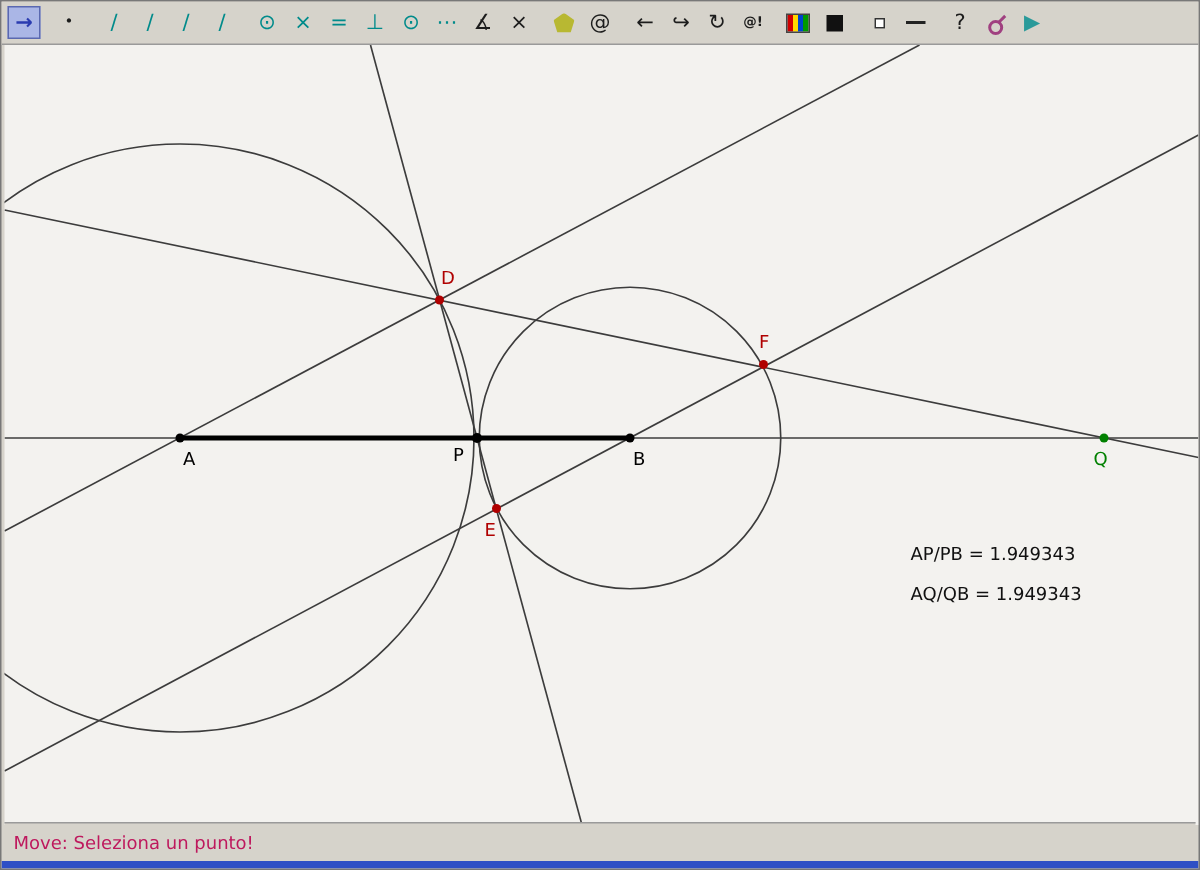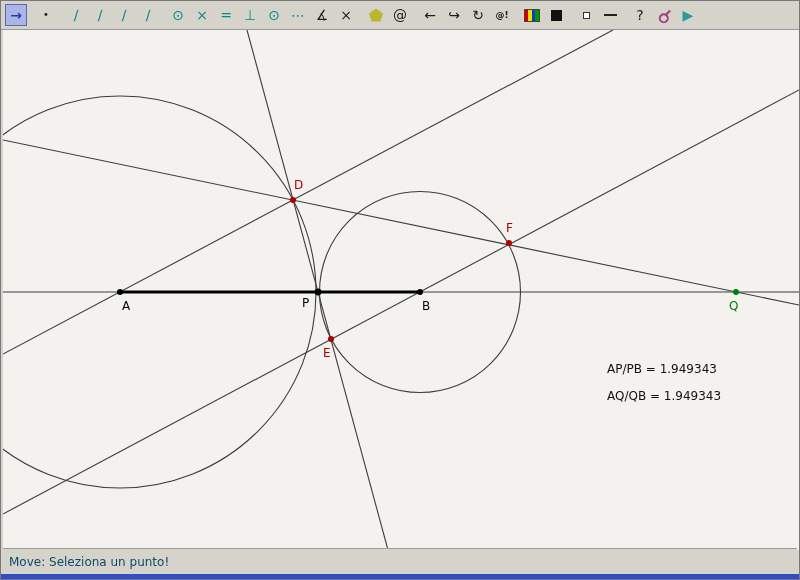--- a/index.html
+++ b/index.html
@@ -27,21 +27,21 @@
   .keyicon::before{content:"";position:absolute;left:0;top:4px;width:6px;height:6px;
                    border:2px solid #a04080;border-radius:50%;}
   .keyicon::after{content:"";position:absolute;left:9px;top:7px;width:6px;height:2px;background:#a04080;}
   
   .canvas{position:absolute;left:2px;top:29px;width:796px;height:520px;background:#f3f2ef;}
   .canvas svg{display:block;}
   .lbl{font-family:"DejaVu Sans",sans-serif;font-size:12px;}
   .meas{font-family:"DejaVu Sans",sans-serif;font-size:12px;fill:#111;}
   
   .status{position:absolute;left:2px;right:2px;bottom:5px;height:25px;border-top:1px solid #9a9a9a;
-          display:flex;align-items:center;padding-left:6px;font-size:12px;color:#0c4a6e;background:#d6d3cb;}
+          display:flex;align-items:center;padding-left:6px;font-size:12px;color:#be185d;background:#d6d3cb;}
   .blue-strip{position:absolute;left:0;bottom:0;width:100%;height:5px;background:#2e4fc5;}
 </style>
 </head>
 <body>
 
 <div class="window">
 
   <div class="toolbar">
     <div class="tb sel">
         <span class="ic bl">→</span>

